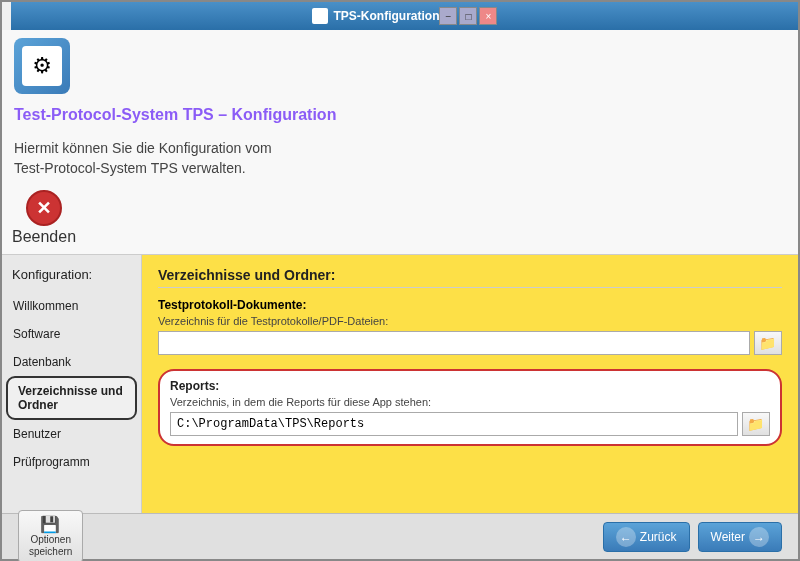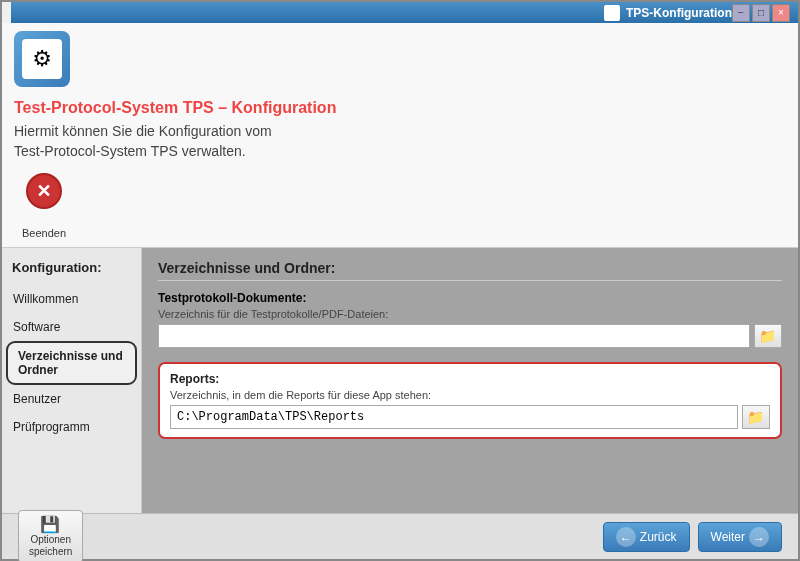--- a/index.html
+++ b/index.html
@@ -18,22 +18,22 @@
       border: 2px solid #888;
       display: flex;
       flex-direction: column;
     }
     .title-bar {
       background: linear-gradient(to bottom, #4a90c8, #2a6fa8);
       color: white;
       padding: 4px 8px;
       display: flex;
       align-items: center;
-      justify-content: flex-end;
-      height: 21px;
+      justify-content: center;
+      height: 28px;
       flex-shrink: 0;
       margin-left: 9px;
     }
     .title-bar-left {
       display: flex;
       align-items: center;
       gap: 6px;
     }
     .title-bar-icon {
       width: 16px;
@@ -95,22 +95,22 @@
       align-items: center;
       justify-content: center;
       font-size: 22px;
     }
     .header-text {
       flex: 1;
     }
     .header-title {
       font-size: 16px;
       font-weight: bold;
-      color: #ef4444;
-      margin-bottom: 5px;
+      color: #8b5cf6;
+      margin-bottom: 15px;
     }
     .header-subtitle {
       font-size: 14px;
       color: #444;
       line-height: 1.4;
     }
     .header-close-btn {
       display: flex;
       flex-direction: column;
       align-items: center;
@@ -125,23 +125,23 @@
       background: #cc3333;
       display: flex;
       align-items: center;
       justify-content: center;
       color: white;
       font-size: 18px;
       font-weight: bold;
       border: 2px solid #aa2222;
     }
     .close-label {
-      font-size: 11px;
+      font-size: 16px;
       color: #333;
-      margin-top: 18px;
+      margin-top: 2px;
     }
 
     
     .top-section {
       display: flex;
       flex-direction: column;
       flex-shrink: 0;
     }
 
     
@@ -153,21 +153,21 @@
 
     
     .sidebar {
       width: 140px;
       background: #e8e8e8;
       border-right: 1px solid #ccc;
       padding: 12px 0;
       flex-shrink: 0;
     }
     .sidebar-title {
-      font-weight: bold;
+      font-weight: normal;
       font-size: 13px;
       padding: 0 10px 10px 10px;
       color: #222;
     }
     .sidebar-item {
       padding: 6px 10px;
       cursor: pointer;
       font-size: 12px;
       color: #222;
       border: 1px solid transparent;
@@ -178,21 +178,21 @@
       font-weight: bold;
       background: #f0f0f0;
       margin: 0 4px;
     }
 
     
     .main-content {
       flex: 1;
       padding: 12px 16px;
       overflow-y: auto;
-      background: #a3a3a3;
+      background: #fde047;
     }
     .section-title {
       font-size: 14px;
       font-weight: bold;
       color: #222;
       margin-bottom: 10px;
       border-bottom: 1px solid #ccc;
       padding-bottom: 4px;
     }
     .subsection {
@@ -240,21 +240,21 @@
       font-size: 11px;
       color: #444;
       line-height: 1.5;
       margin-top: 4px;
     }
     .info-box b {
       color: #222;
     }
     .highlighted-section {
       border: 2px solid #cc3333;
-      border-radius: 7px;
+      border-radius: 16px;
       padding: 8px 10px;
       margin-bottom: 14px;
       background: white;
     }
     .highlighted-section .subsection-title {
       color: #222;
     }
 
     
     .bottom-bar {
@@ -359,20 +359,23 @@
 
   <div class="content-wrapper">
 
     <div class="sidebar">
       <div class="sidebar-title">Konfiguration:</div>
       <div class="sidebar-item">
         <span>Willkommen</span>
       </div>
       <div class="sidebar-item">
         <span>Software</span>
+      </div>
+      <div class="sidebar-item">
+        <span>Datenbank</span>
       </div>
       <div class="sidebar-item active">
         <span>Verzeichnisse und Ordner</span>
       </div>
       <div class="sidebar-item">
         <span>Benutzer</span>
       </div>
       <div class="sidebar-item">
         <span>Prüfprogramm</span>
       </div>

